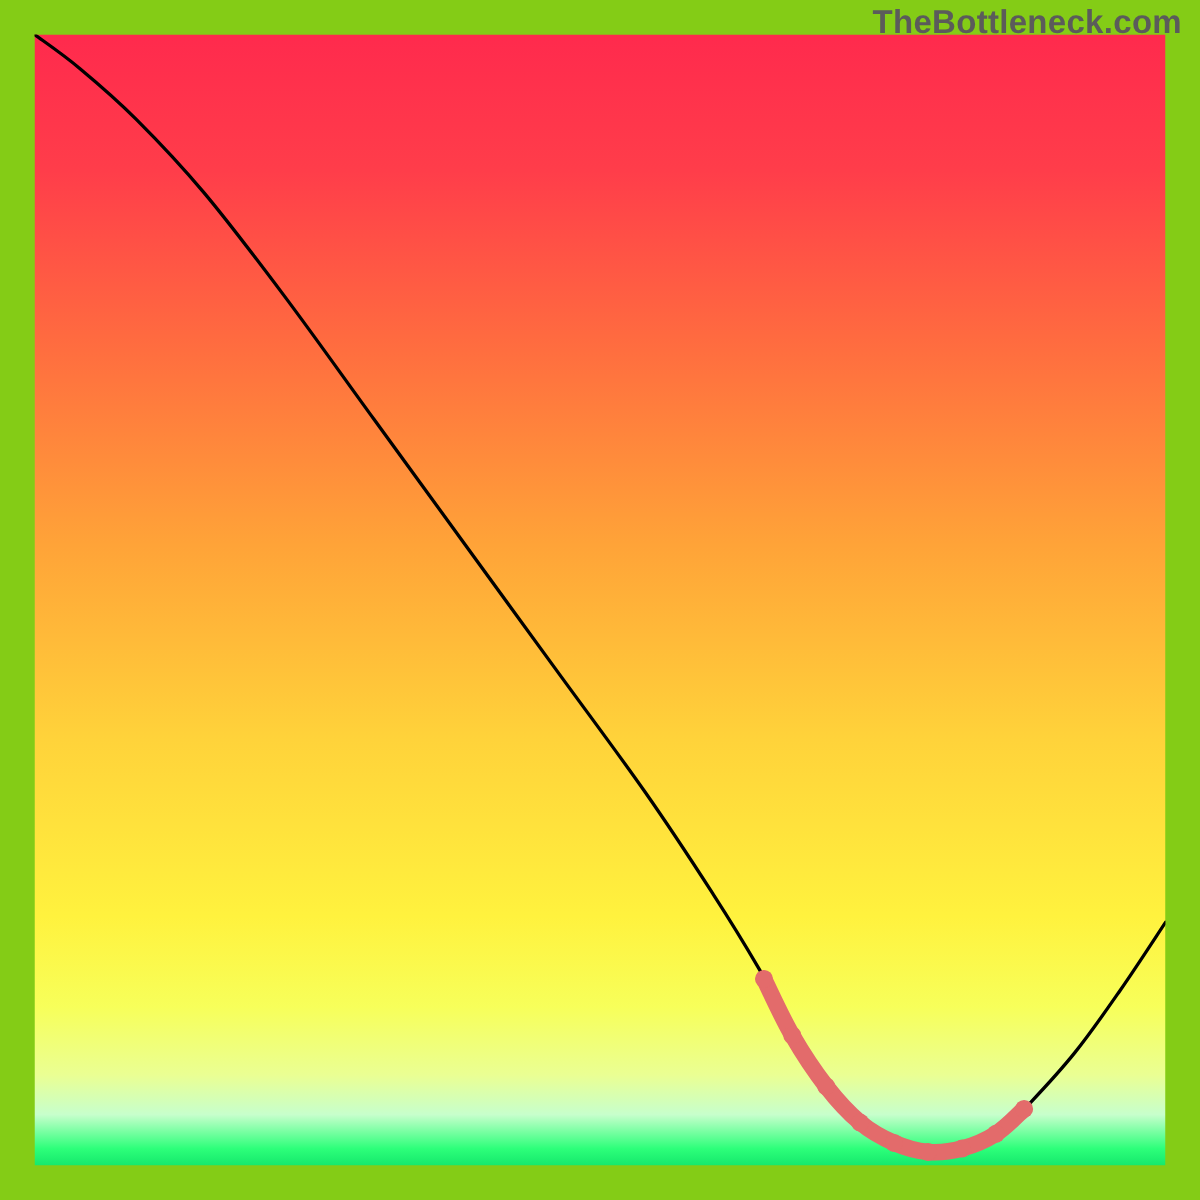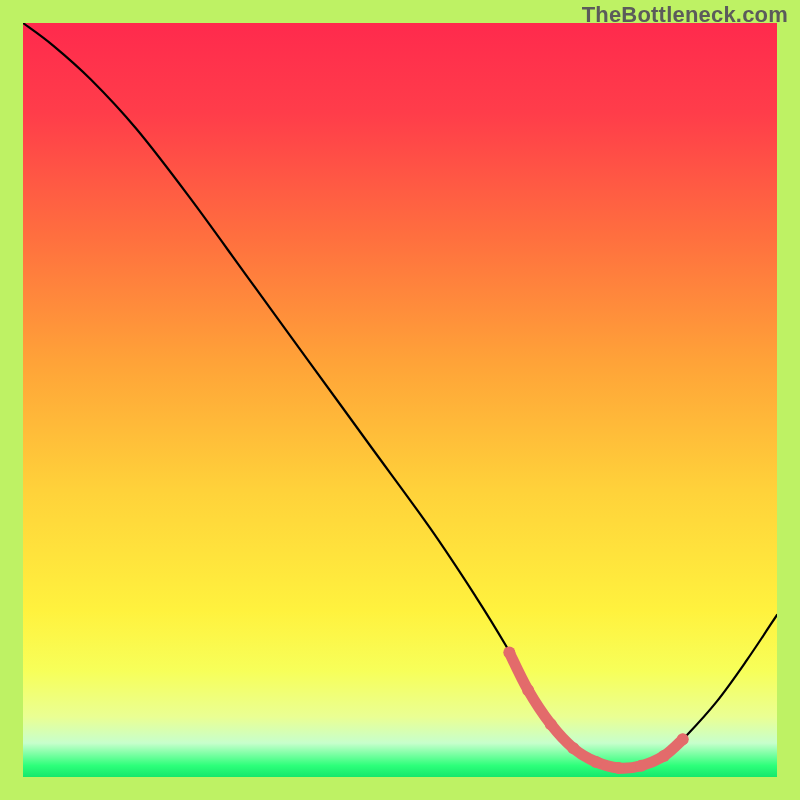--- a/index.html
+++ b/index.html
@@ -10,21 +10,21 @@
     background: #000000;
     overflow: hidden;
     font-family: Arial, Helvetica, sans-serif;
   }
   .frame {
     position: absolute;
     left: 0;
     top: 0;
     width: 800px;
     height: 800px;
-    background: #bef264;
+    background: #84cc16;
   }
   .watermark {
     position: absolute;
     top: 2px;
     right: 12px;
     color: #5b5b5b;
     font-size: 22px;
     font-weight: 600;
     letter-spacing: 0.2px;
     user-select: none;

